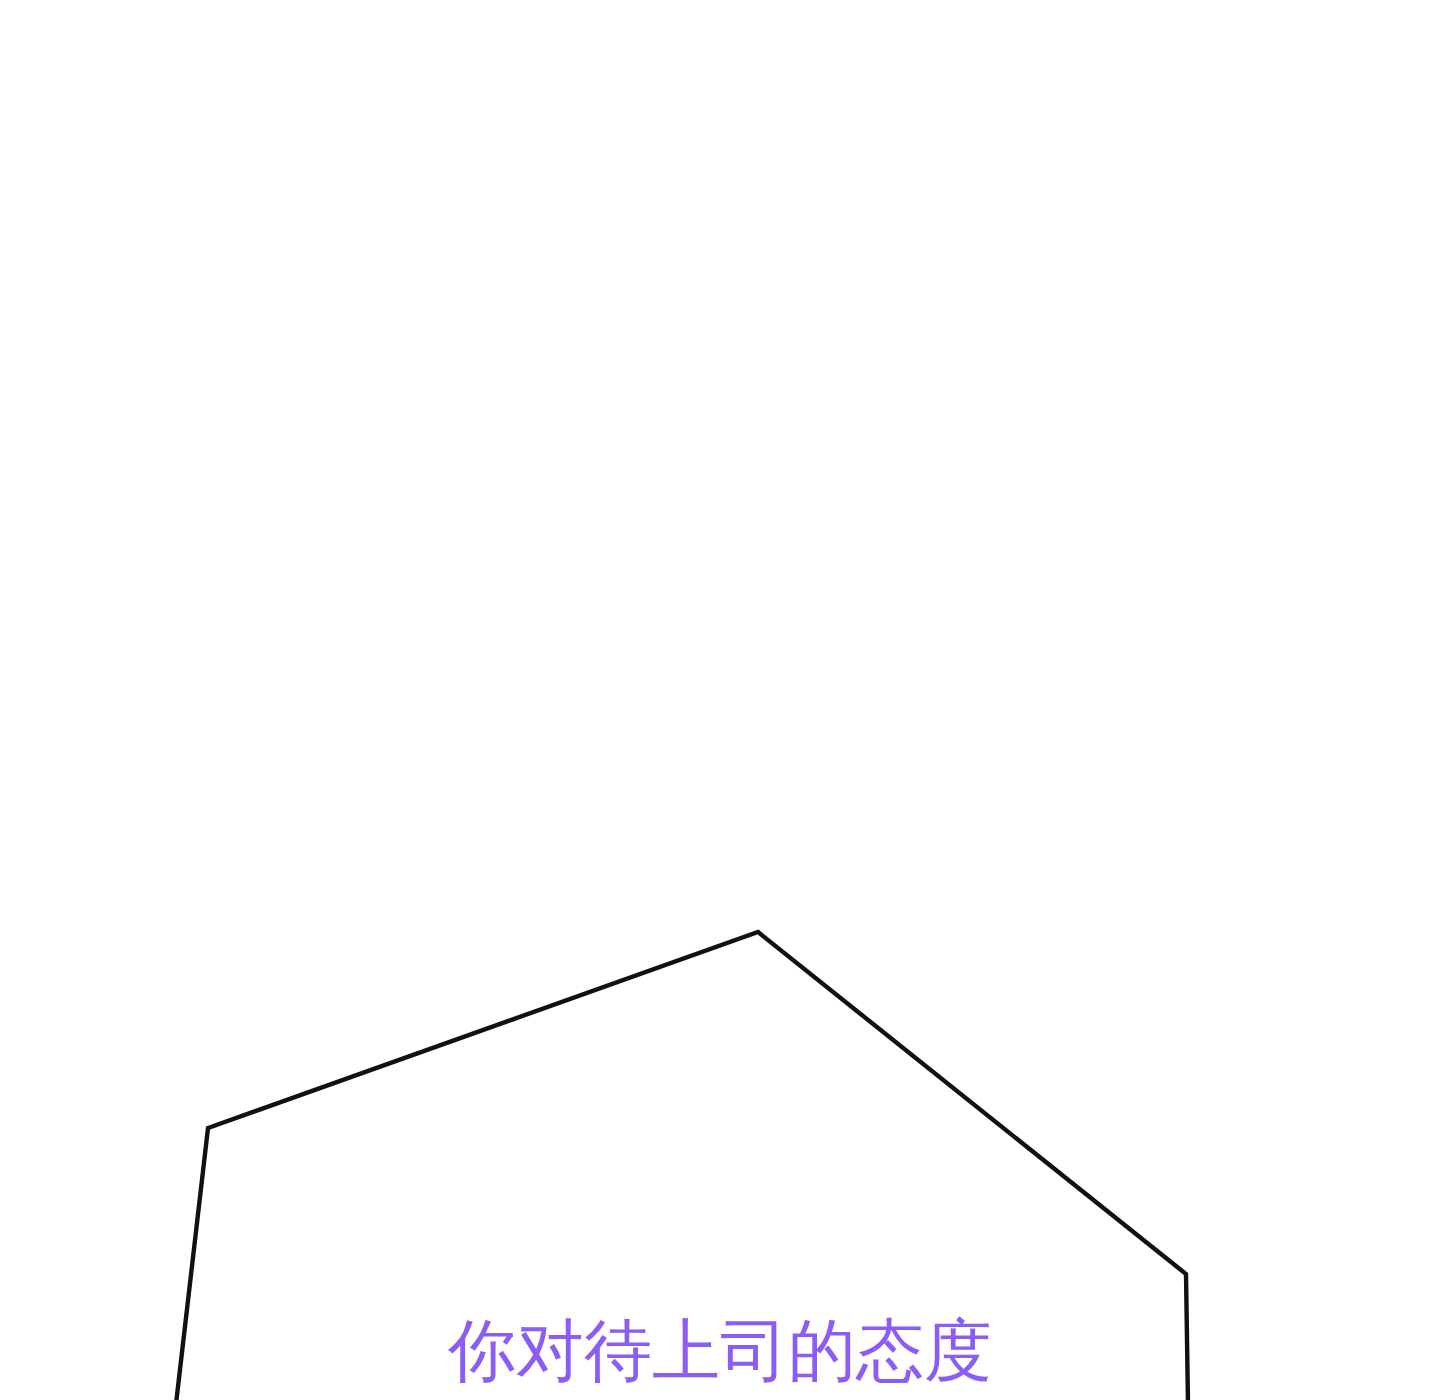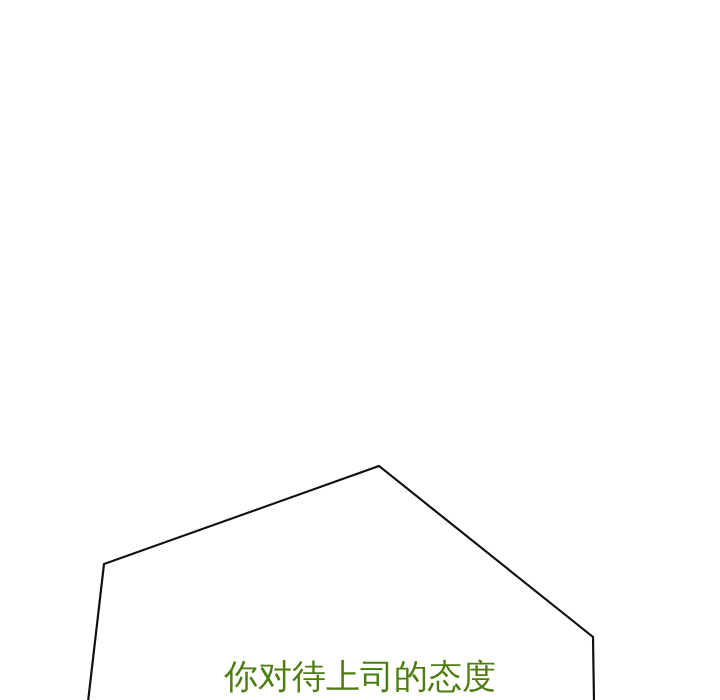--- a/index.html
+++ b/index.html
@@ -24,21 +24,21 @@
     display: block;
   }
   .bubble-text {
     position: absolute;
     left: 204px;
     top: 655px;
     width: 312px;
     font-size: 34px;
     line-height: 1.25;
     letter-spacing: 0px;
-    color: #4d7c0f;
+    color: #8b5cf6;
     white-space: nowrap;
     text-align: center;
     font-weight: 400;
   }
 </style>
 </head>
 <body>
 
 <div class="canvas">
 

